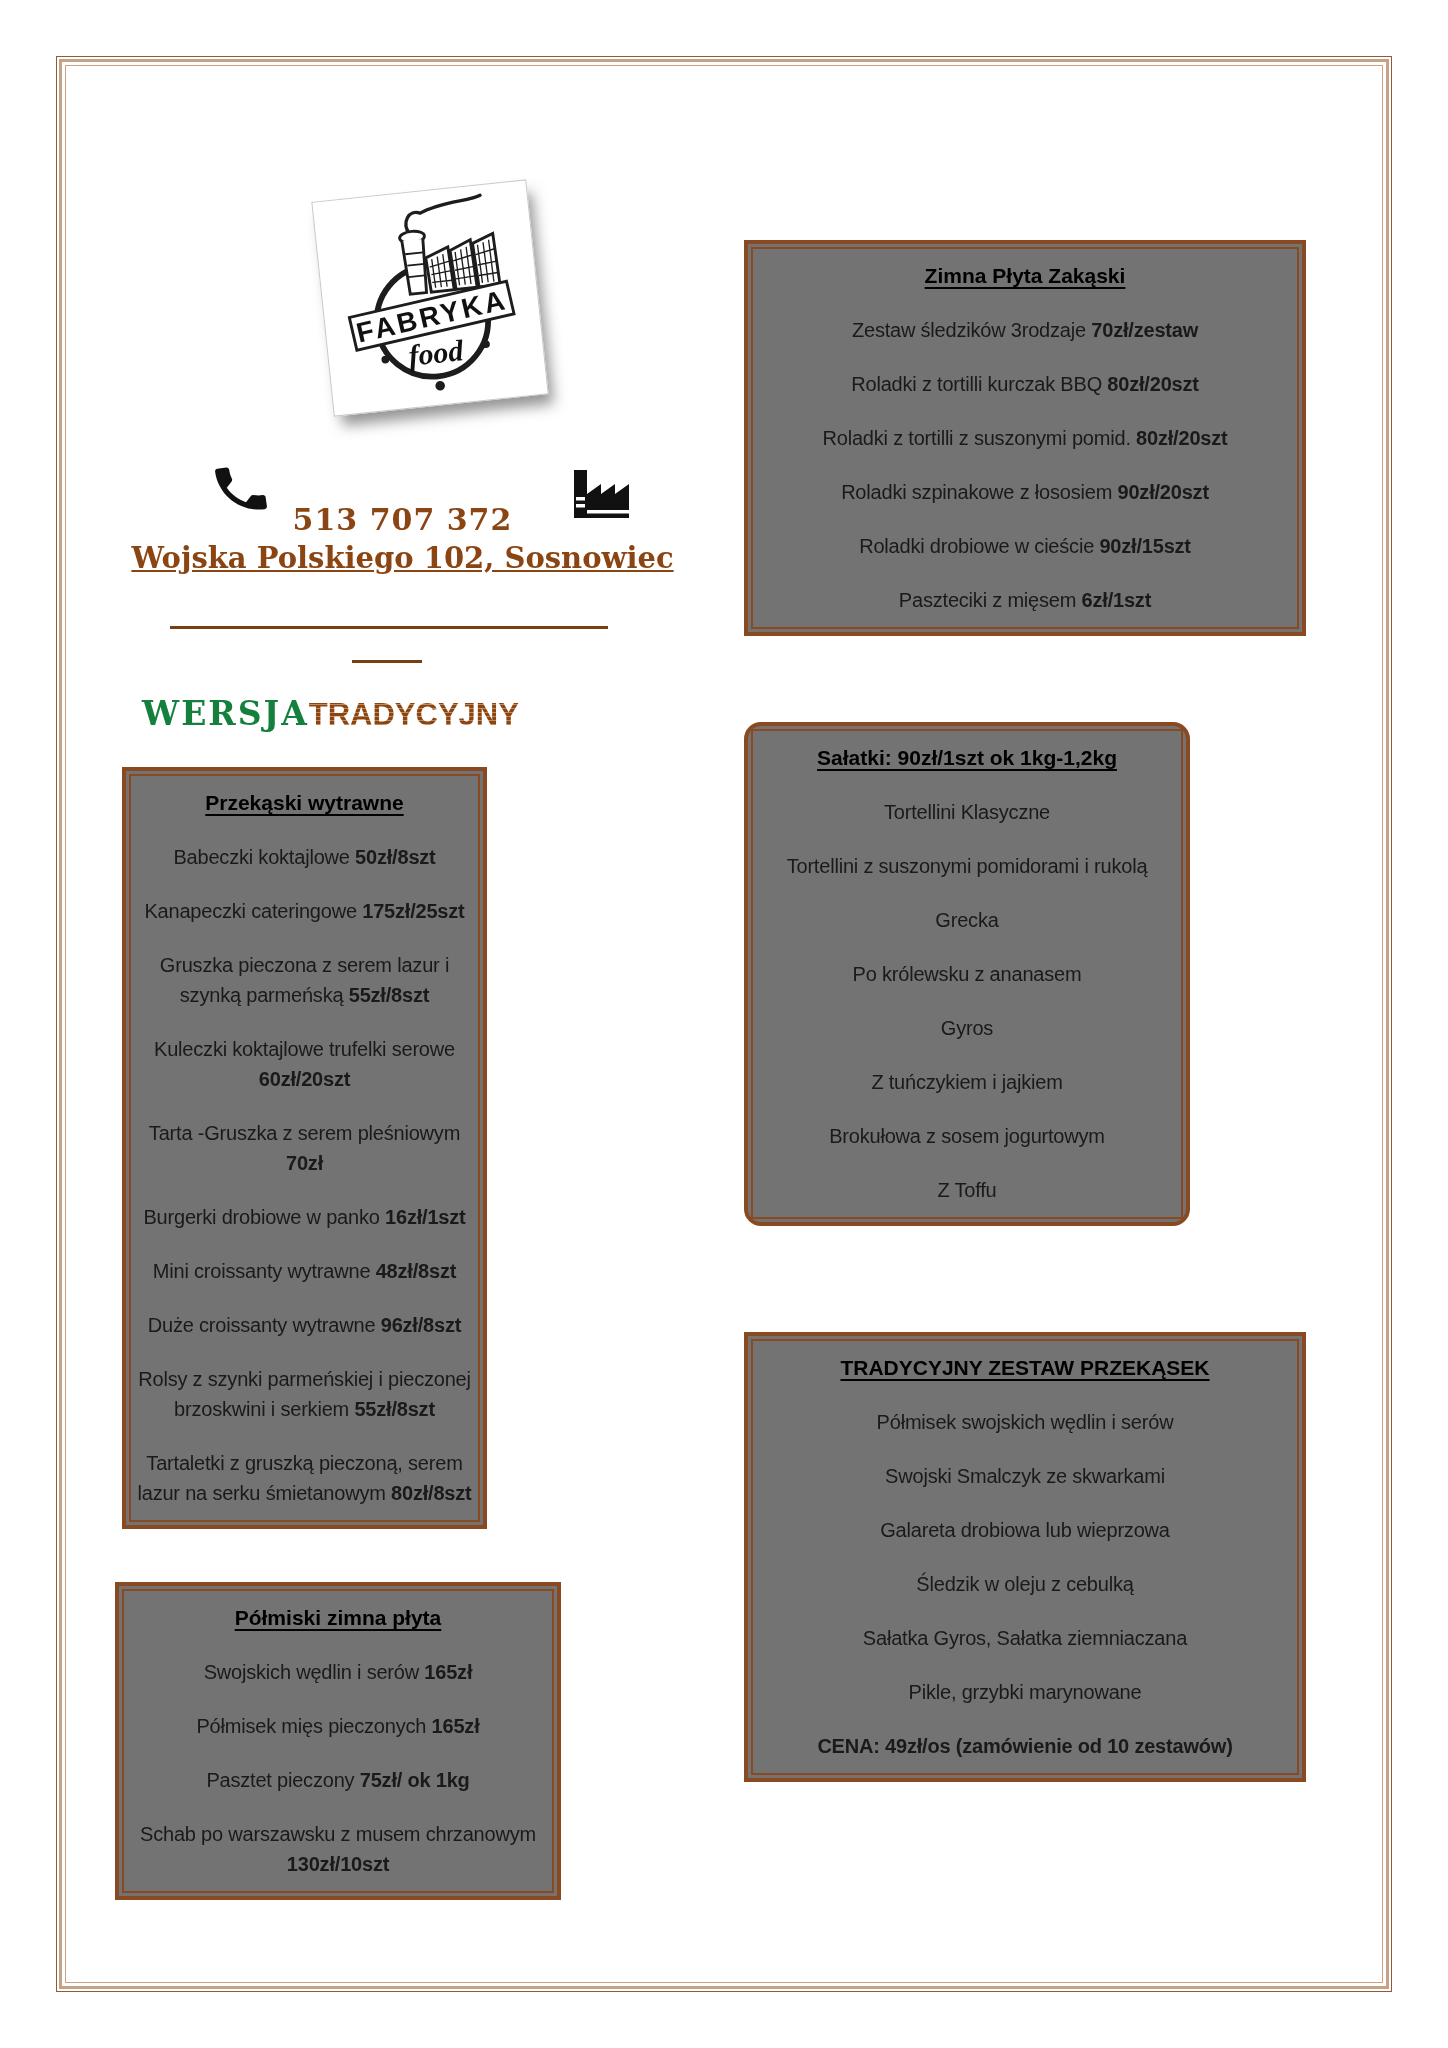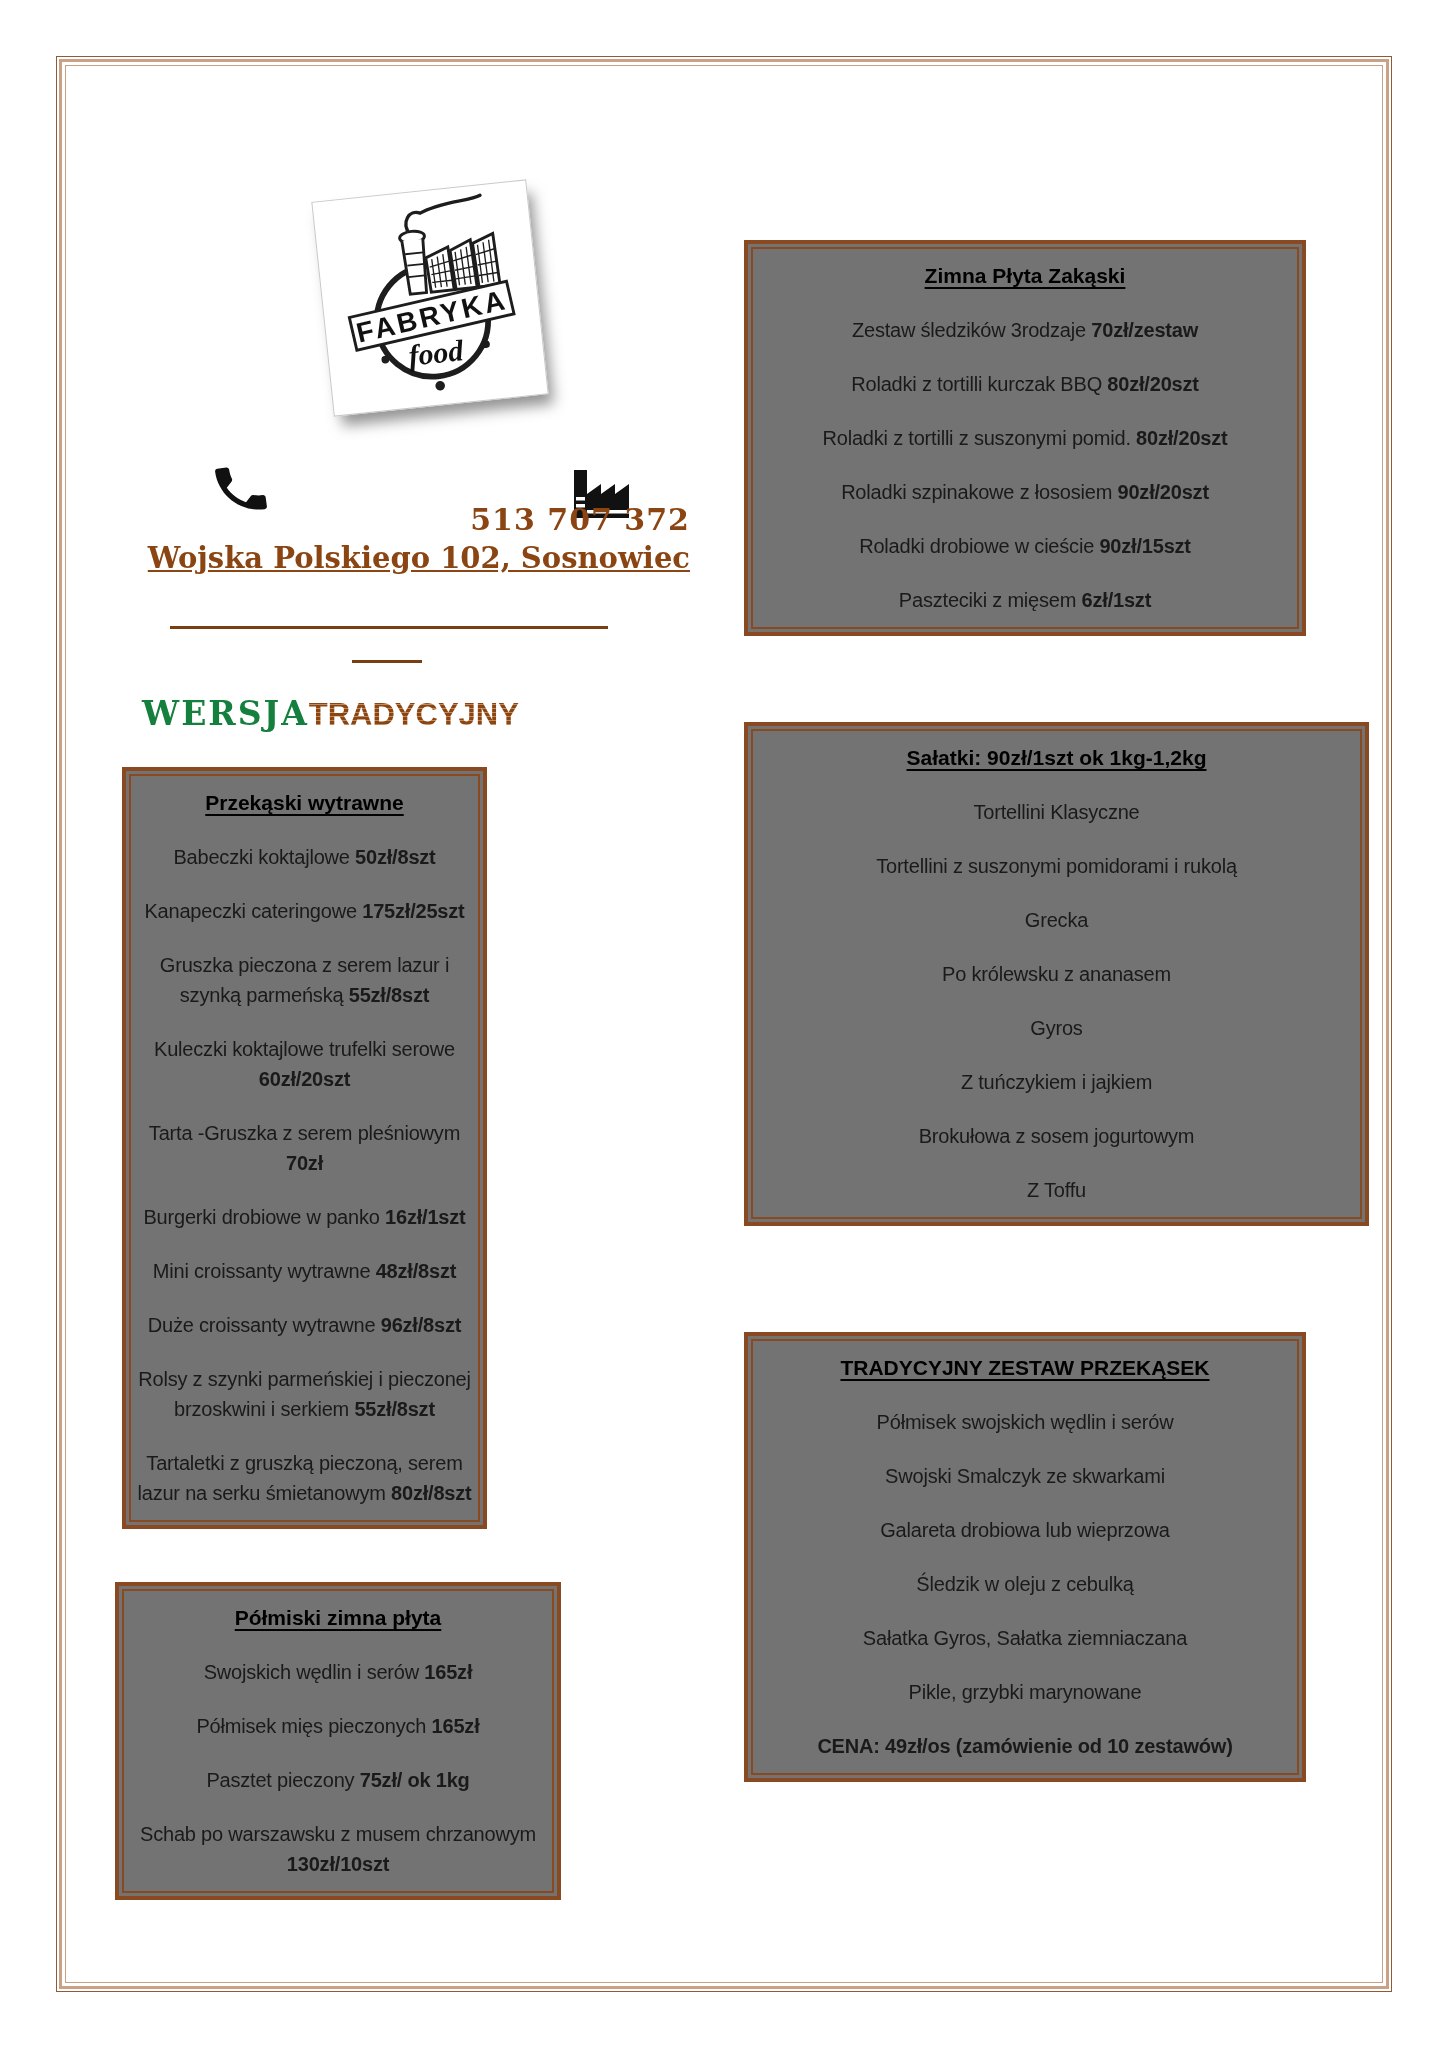--- a/index.html
+++ b/index.html
@@ -8,21 +8,21 @@
   
   .frame1{position:absolute;inset:56px;border:1px solid #8f5a3c;pointer-events:none;}
   .frame2{position:absolute;inset:59px;border:3px solid #c9a184;pointer-events:none;}
   .frame3{position:absolute;inset:65px;border:1px solid #c9a184;pointer-events:none;}
 
   
   .logo-card{position:absolute;left:322px;top:190px;width:214px;height:214px;background:#fff;
              border:1px solid #c9c9c9;transform:rotate(-6deg);
              box-shadow:6px 12px 14px -2px rgba(60,60,60,.55);display:flex;align-items:center;justify-content:center;}
 
-  .contact{position:absolute;left:115px;top:500px;width:575px;text-align:right;
+  .contact{position:absolute;left:115px;top:500px;width:575px;text-align:center;
            color:#8B4513;font-family:"DejaVu Serif",serif;font-weight:bold;}
   .contact .phone{font-size:30px;line-height:40px;letter-spacing:1px;}
   .contact .addr{font-size:29px;line-height:36px;text-decoration:underline;}
 
   .phone-icon{position:absolute;left:210px;top:458px;}
   .factory-icon{position:absolute;left:570px;top:464px;}
 
   .rule-long{position:absolute;left:170px;top:626px;width:438px;height:3px;background:#7a3f10;}
   .rule-short{position:absolute;left:352px;top:660px;width:70px;height:3px;background:#7a3f10;}
 
@@ -164,21 +164,21 @@
 
           <p class="item"><span>Roladki szpinakowe z łososiem</span> <strong>90zł/20szt</strong></p>
 
           <p class="item"><span>Roladki drobiowe w cieście</span> <strong>90zł/15szt</strong></p>
 
           <p class="item"><span>Paszteciki z mięsem</span> <strong>6zł/1szt</strong></p>
         </div>
     </div>
   </div>
 
-  <div class="menu-box" style="left:744px;top:722px;width:625px;">
+  <div class="menu-box" style="left:744px;top:722px;width:446px;border-radius:17px;">
     <div class="inner">
       <h2>Sałatki:  90zł/1szt ok 1kg-1,2kg</h2>
       <div>
 
           <p class="item"><span>Tortellini Klasyczne</span> </p>
 
           <p class="item"><span>Tortellini z suszonymi pomidorami i rukolą</span> </p>
 
           <p class="item"><span>Grecka</span> </p>
 

